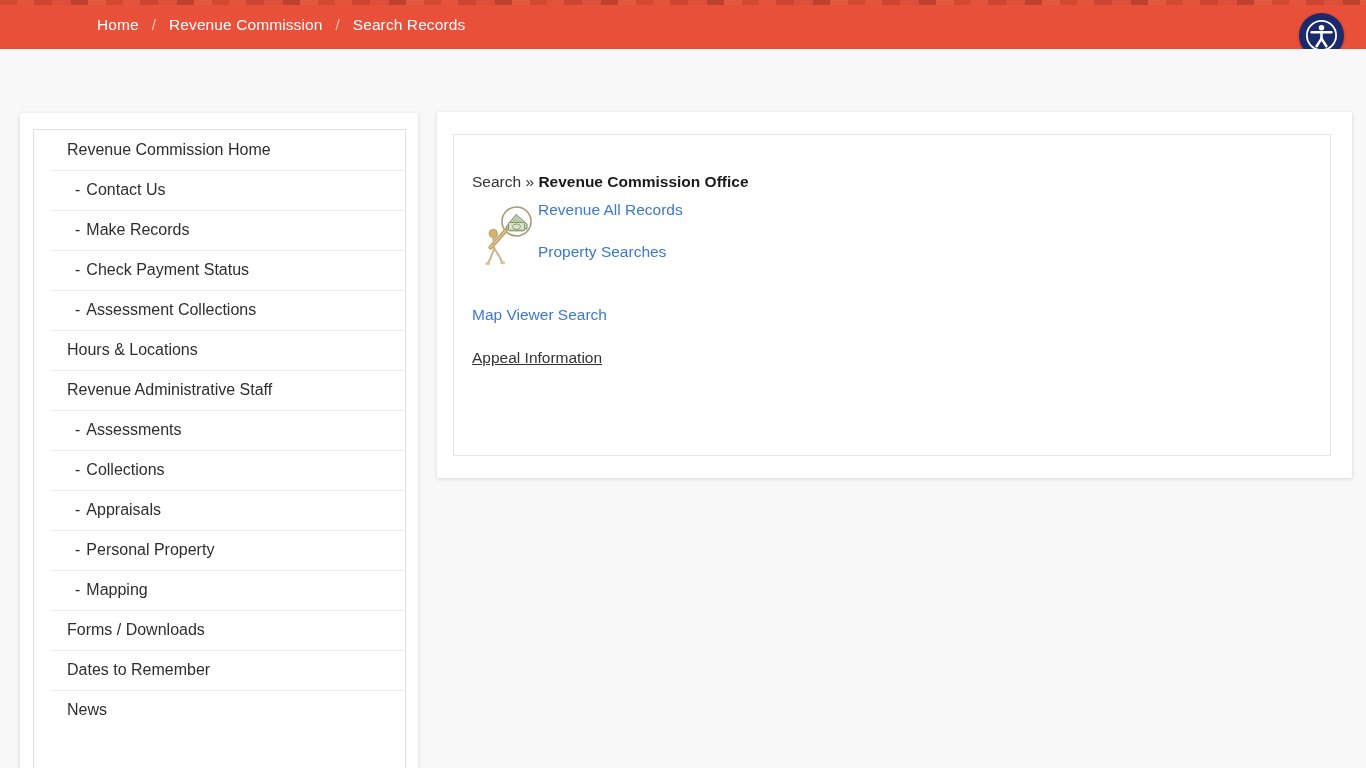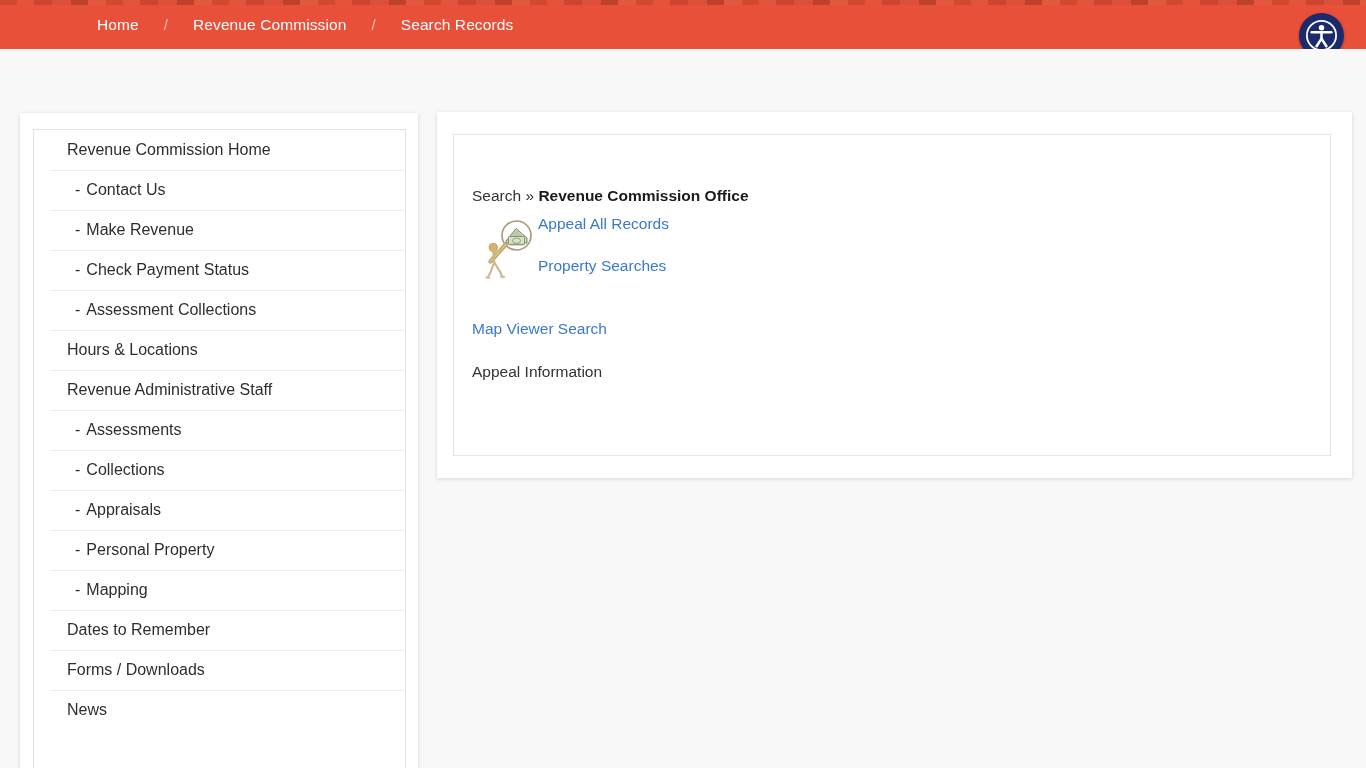--- a/index.html
+++ b/index.html
@@ -34,21 +34,21 @@
         #b93d2c 71px, #b93d2c 88px,
         #e05a40 88px, #e05a40 106px);
     opacity: .85;
   }
   .breadcrumb {
     position: absolute;
     left: 97px; top: 0;
     height: 49px;
     display: flex;
     align-items: center;
-    gap: 16px;
+    gap: 4px;
     font-size: 15.5px;
     color: #ffffff;
     letter-spacing: .1px;
     white-space: nowrap;
   }
   .crumb { color: #ffffff; text-decoration: none; }
   .crumb-sep {
     color: #f6c3b8;
     margin: 0 9px;
     font-size: 15px;
@@ -127,21 +127,21 @@
   }
   .right-inner {
     position: absolute;
     left: 16px; top: 22px;
     right: 21px; bottom: 22px;
     border: 1px solid #e6e6e6;
     background: #ffffff;
   }
   .content {
     position: absolute;
-    left: 18px; top: 52px;
+    left: 18px; top: 38px;
     right: 18px;
   }
   .search-head {
     font-size: 15.5px;
     color: #333333;
     margin: 0 0 9px 0;
     white-space: nowrap;
   }
   .search-head b { color: #1a1a1a; font-weight: bold; }
   .raquo { color: #333333; }
@@ -167,20 +167,21 @@
     cursor: pointer;
   }
   .link-row-1 { margin-bottom: 24px; }
   .link-row-2 { padding-left: 66px; }
 
   .map-link-row { margin-top: 32px; padding-left: 0; }
   .appeal-row {
     margin-top: 25px;
     font-size: 15.5px;
     color: #333333;
+    text-decoration: underline;
   }
 </style>
 </head>
 <body>
 
 <div class="topbar">
   <div class="topbar-strip"></div>
 
   <nav class="breadcrumb">
     <a class="crumb" href="#">Home</a>
@@ -212,21 +213,21 @@
           <span>Revenue Commission Home</span>
         </li>
 
         <li class="nav-item sub">
           <span class="nav-dash">-</span>
           <span>Contact Us</span>
         </li>
 
         <li class="nav-item sub">
           <span class="nav-dash">-</span>
-          <span>Make Revenue</span>
+          <span>Make Records</span>
         </li>
 
         <li class="nav-item sub">
           <span class="nav-dash">-</span>
           <span>Check Payment Status</span>
         </li>
 
         <li class="nav-item sub">
           <span class="nav-dash">-</span>
           <span>Assessment Collections</span>
@@ -260,25 +261,25 @@
           <span class="nav-dash">-</span>
           <span>Personal Property</span>
         </li>
 
         <li class="nav-item sub">
           <span class="nav-dash">-</span>
           <span>Mapping</span>
         </li>
 
         <li class="nav-item">
+          <span>Forms / Downloads</span>
+        </li>
+
+        <li class="nav-item">
           <span>Dates to Remember</span>
-        </li>
-
-        <li class="nav-item">
-          <span>Forms / Downloads</span>
         </li>
 
         <li class="nav-item">
           <span>News</span>
         </li>
 
       </ul>
     </div>
   </aside>
 
@@ -309,21 +310,21 @@
             <path d="M8.3 33.4 L9.2 44.5" stroke="#cbb589" stroke-width="2.2" stroke-linecap="round"></path>
             <path d="M9.2 44.5 L5 55.5 L3.2 58.5" stroke="#cbb589" stroke-width="2" stroke-linecap="round" fill="none"></path>
             <path d="M9.2 44.5 L15 53.5 L17 58" stroke="#cbb589" stroke-width="2" stroke-linecap="round" fill="none"></path>
             <path d="M9 35.5 L17 31" stroke="#cbb589" stroke-width="2" stroke-linecap="round"></path>
             <ellipse cx="2.8" cy="59.4" rx="2.6" ry="1.5" fill="#d6c49c"></ellipse>
             <ellipse cx="17.6" cy="58.8" rx="2.6" ry="1.5" fill="#d6c49c"></ellipse>
           </svg>
 
           <div class="link-stack">
             <div class="link-row-1">
-              <a class="lnk" href="#">Appeal All Records</a>
+              <a class="lnk" href="#">Revenue All Records</a>
             </div>
           </div>
 
           <div class="link-row-2">
             <a class="lnk" href="#">Property Searches</a>
           </div>
         </div>
 
         <div class="map-link-row">
           <a class="lnk" href="#">Map Viewer Search</a>

